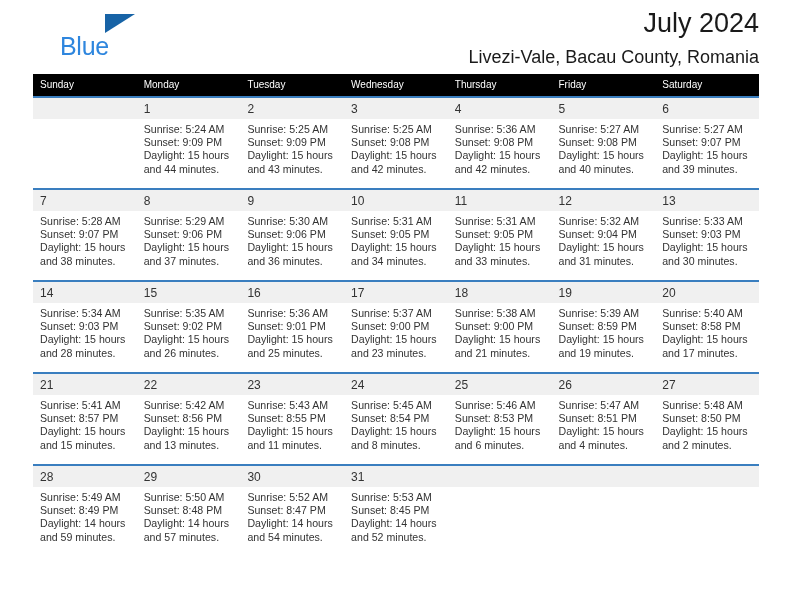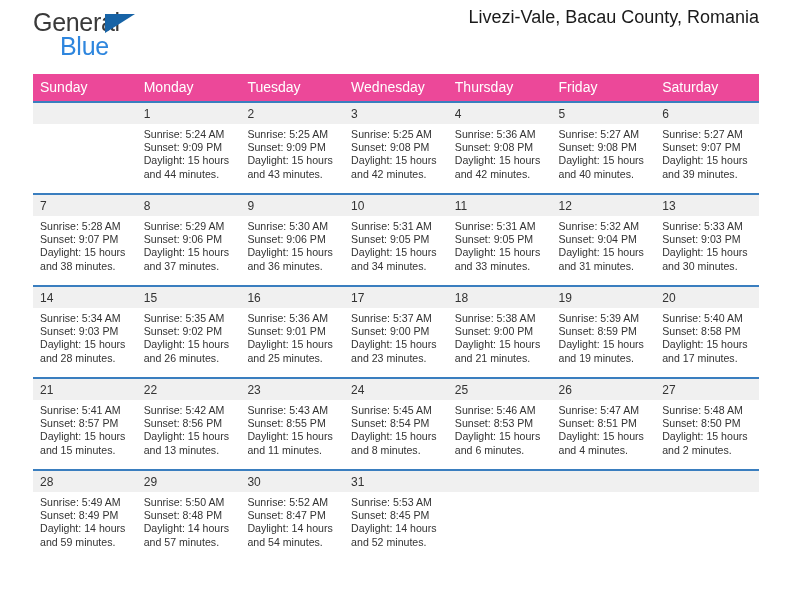--- a/index.html
+++ b/index.html
@@ -92,23 +92,23 @@
 
   
   .calendar {
     width: 726px;
     border-collapse: collapse;
     table-layout: fixed;
   }
   .calendar col { width: 103.71px; }
 
   thead th {
-    background: #ec4899;
+    background: #000000;
     color: #ffffff;
-    font-size: 14px;
+    font-size: 10px;
     font-weight: normal;
     text-align: left;
     padding: 5px 0 6px 7px;
     height: 20px;
     box-sizing: border-box;
     margin-top: 12px;
   }
 
   tbody tr.week-row > td {
     border-top: 2px solid #3a7ebf;
@@ -143,26 +143,26 @@
   .detail div { white-space: nowrap; }
 </style>
 </head>
 <body>
 
 <div class="page">
 
   <div class="header">
 
     <div class="brand">
-      <div class="brand-line1">General</div>
       <div class="brand-tri"></div>
       <div class="brand-line2">Blue</div>
     </div>
 
     <div class="titles">
+      <h1 class="cal-title">July 2024</h1>
       <div class="cal-subtitle">Livezi-Vale, Bacau County, Romania</div>
     </div>
 
   </div>
 
   <table class="calendar">
     <colgroup>
       <col>
         <col>
         <col>

